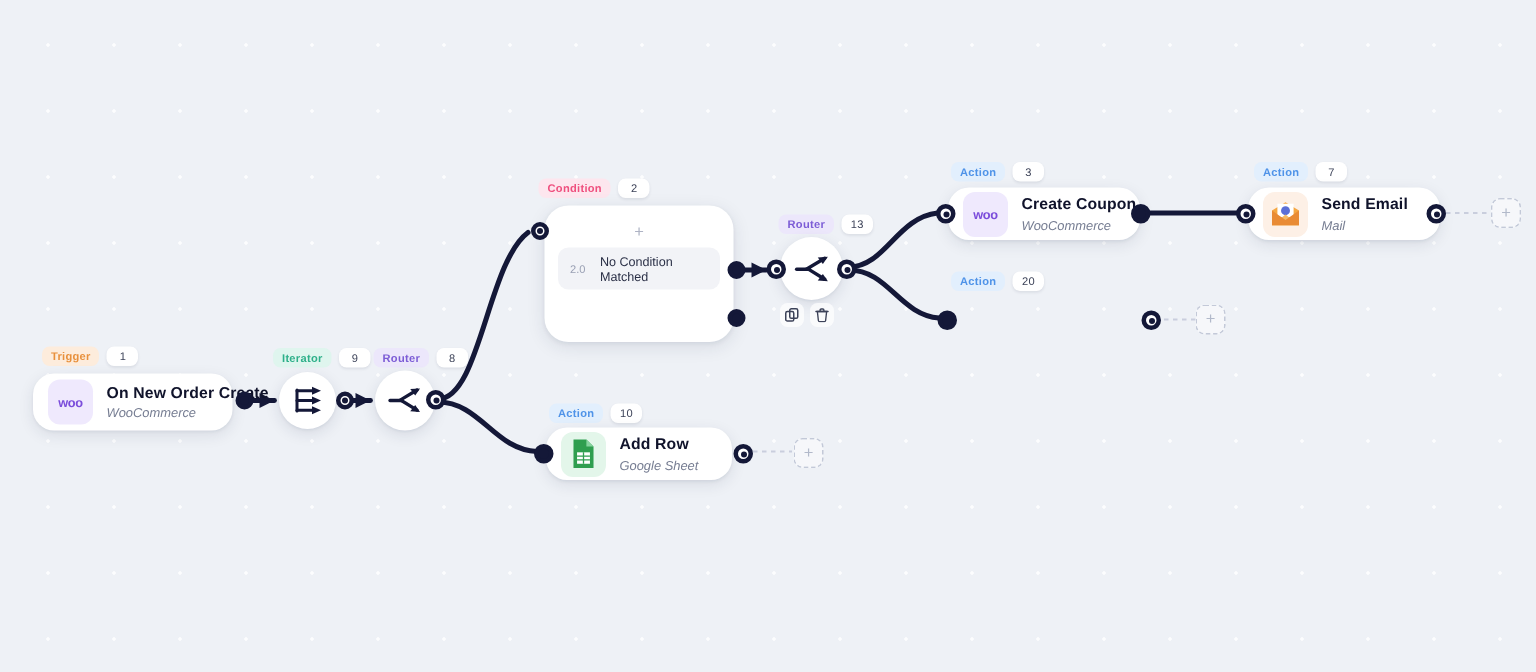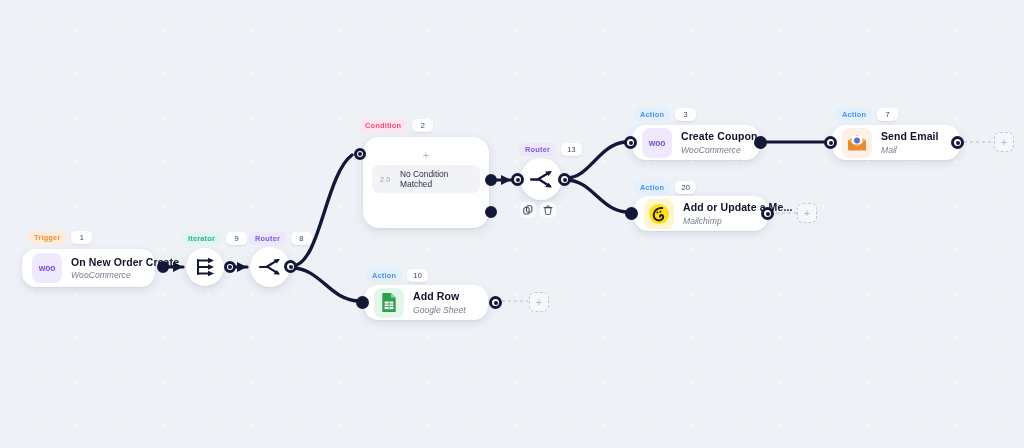--- a/index.html
+++ b/index.html
@@ -287,34 +287,20 @@
       <span class="t2">Mail</span>
     </div>
   </div>
   <div class="port dot ring" style="left:824px;top:136px;width:13px;height:13px;"></div>
   <div class="port dot ring" style="left:951px;top:136px;width:13px;height:13px;"></div>
   <div class="addbox" style="left:994px;top:132px;">+</div>
 
   <div class="tag tag-action" style="left:634px;top:181px;">
     <span class="tname">Action</span>
     <span class="tnum">20</span>
-  </div>
-  <div class="card" style="left:634px;top:196px;width:134px;height:35px;">
-    <div class="ico" style="background:#fff6cc;">
-      <svg width="22" height="22" viewBox="0 0 24 24">
-        <circle cx="12" cy="12" r="11" fill="#ffe01b"></circle>
-        <path d="M15.5,5.5 C11,4.8 6.6,8.2 6.2,12.6 C5.9,16.2 8.3,18.9 11.6,19 C14.6,19.1 16.8,17 16.6,15 C16.5,13.6 15.3,12.8 14.2,13.1 C13.3,13.3 12.9,14.2 13.2,14.9" fill="none" stroke="#241c15" stroke-width="2.2" stroke-linecap="round"></path>
-        <circle cx="10.3" cy="10.4" r="1.05" fill="#241c15"></circle>
-        <circle cx="13.6" cy="9.6" r="1.05" fill="#241c15"></circle>
-      </svg>
-    </div>
-    <div class="txt">
-      <span class="t1">Add or Update a Me...</span>
-      <span class="t2">Mailchimp</span>
-    </div>
   </div>
   <div class="port filled" style="left:625px;top:207px;width:13px;height:13px;"></div>
   <div class="port dot ring" style="left:761px;top:207px;width:13px;height:13px;"></div>
   <div class="addbox" style="left:797px;top:203px;">+</div>
 
   <div class="tag tag-action" style="left:366px;top:269px;">
     <span class="tname">Action</span>
     <span class="tnum">10</span>
   </div>
   <div class="card" style="left:364px;top:285px;width:124px;height:35px;">

